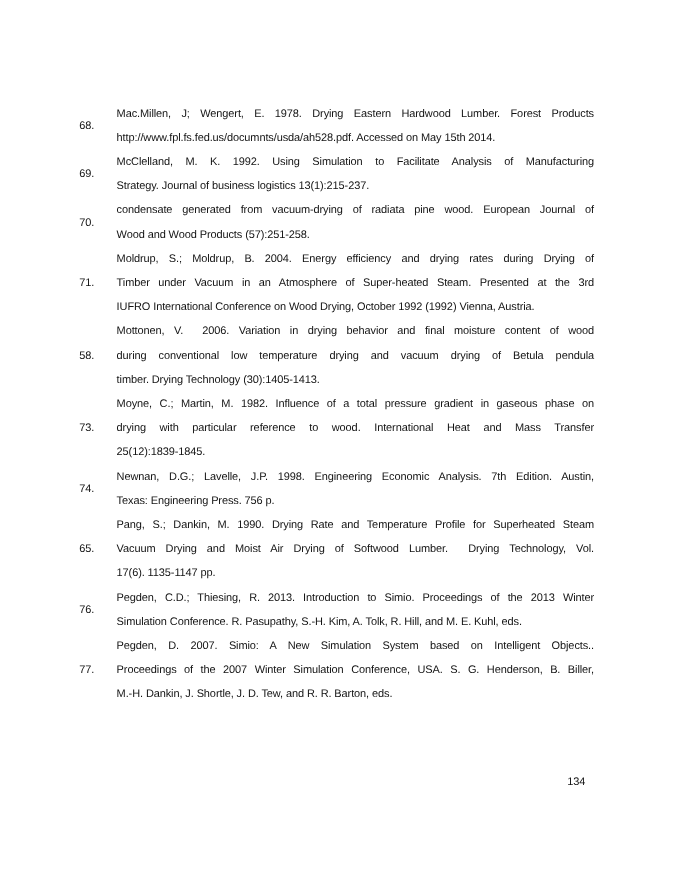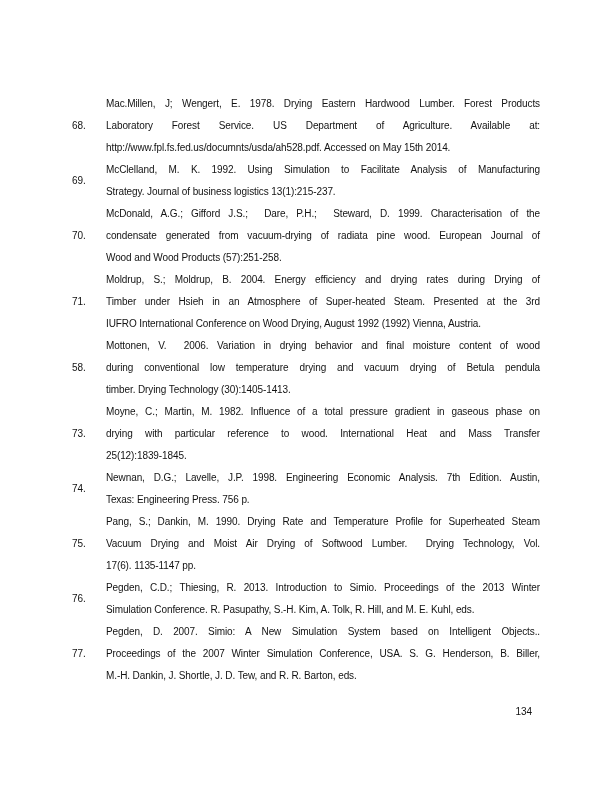--- a/index.html
+++ b/index.html
@@ -59,45 +59,43 @@
 </style>
 </head>
 <body>
 
 <div class="page">
   <div class="ref-list" id="ref-list">
       <div class="ref-item">
         <div class="ref-num">68.</div>
         <div class="ref-body">
           <div class="ref-line">Mac.Millen, J; Wengert, E. 1978. Drying Eastern Hardwood Lumber. Forest Products</div>
-          <div class="ref-line">Laboratory Forest Service. US Department of Agriculture. Available at:</div>
           <div class="ref-line last">http://www.fpl.fs.fed.us/documnts/usda/ah528.pdf. Accessed on May 15th 2014.</div>
         </div>
       </div>
       <div class="ref-item">
         <div class="ref-num">69.</div>
         <div class="ref-body">
           <div class="ref-line">McClelland, M. K. 1992. Using Simulation to Facilitate Analysis of Manufacturing</div>
           <div class="ref-line last">Strategy. Journal of business logistics 13(1):215-237.</div>
         </div>
       </div>
       <div class="ref-item">
         <div class="ref-num">70.</div>
         <div class="ref-body">
-          <div class="ref-line">McDonald, A.G.; Gifford J.S.;&nbsp; Dare, P.H.;&nbsp; Steward, D. 1999. Characterisation of the</div>
           <div class="ref-line">condensate generated from vacuum-drying of radiata pine wood. European Journal of</div>
           <div class="ref-line last">Wood and Wood Products (57):251-258.</div>
         </div>
       </div>
       <div class="ref-item">
         <div class="ref-num">71.</div>
         <div class="ref-body">
           <div class="ref-line">Moldrup, S.; Moldrup, B. 2004. Energy efficiency and drying rates during Drying of</div>
-          <div class="ref-line">Timber under Hsieh in an Atmosphere of Super-heated Steam. Presented at the 3rd</div>
-          <div class="ref-line last">IUFRO International Conference on Wood Drying, August 1992 (1992) Vienna, Austria.</div>
+          <div class="ref-line">Timber under Vacuum in an Atmosphere of Super-heated Steam. Presented at the 3rd</div>
+          <div class="ref-line last">IUFRO International Conference on Wood Drying, October 1992 (1992) Vienna, Austria.</div>
         </div>
       </div>
       <div class="ref-item">
         <div class="ref-num">58.</div>
         <div class="ref-body">
           <div class="ref-line">Mottonen, V.&nbsp; 2006. Variation in drying behavior and final moisture content of wood</div>
           <div class="ref-line">during conventional low temperature drying and vacuum drying of Betula pendula</div>
           <div class="ref-line last">timber. Drying Technology (30):1405-1413.</div>
         </div>
       </div>
@@ -110,21 +108,21 @@
         </div>
       </div>
       <div class="ref-item">
         <div class="ref-num">74.</div>
         <div class="ref-body">
           <div class="ref-line">Newnan, D.G.; Lavelle, J.P. 1998. Engineering Economic Analysis. 7th Edition. Austin,</div>
           <div class="ref-line last">Texas: Engineering Press. 756 p.</div>
         </div>
       </div>
       <div class="ref-item">
-        <div class="ref-num">75.</div>
+        <div class="ref-num">65.</div>
         <div class="ref-body">
           <div class="ref-line">Pang, S.; Dankin, M. 1990. Drying Rate and Temperature Profile for Superheated Steam</div>
           <div class="ref-line">Vacuum Drying and Moist Air Drying of Softwood Lumber.&nbsp; Drying Technology, Vol.</div>
           <div class="ref-line last">17(6). 1135-1147 pp.</div>
         </div>
       </div>
       <div class="ref-item">
         <div class="ref-num">76.</div>
         <div class="ref-body">
           <div class="ref-line">Pegden, C.D.; Thiesing, R. 2013. Introduction to Simio. Proceedings of the 2013 Winter</div>

